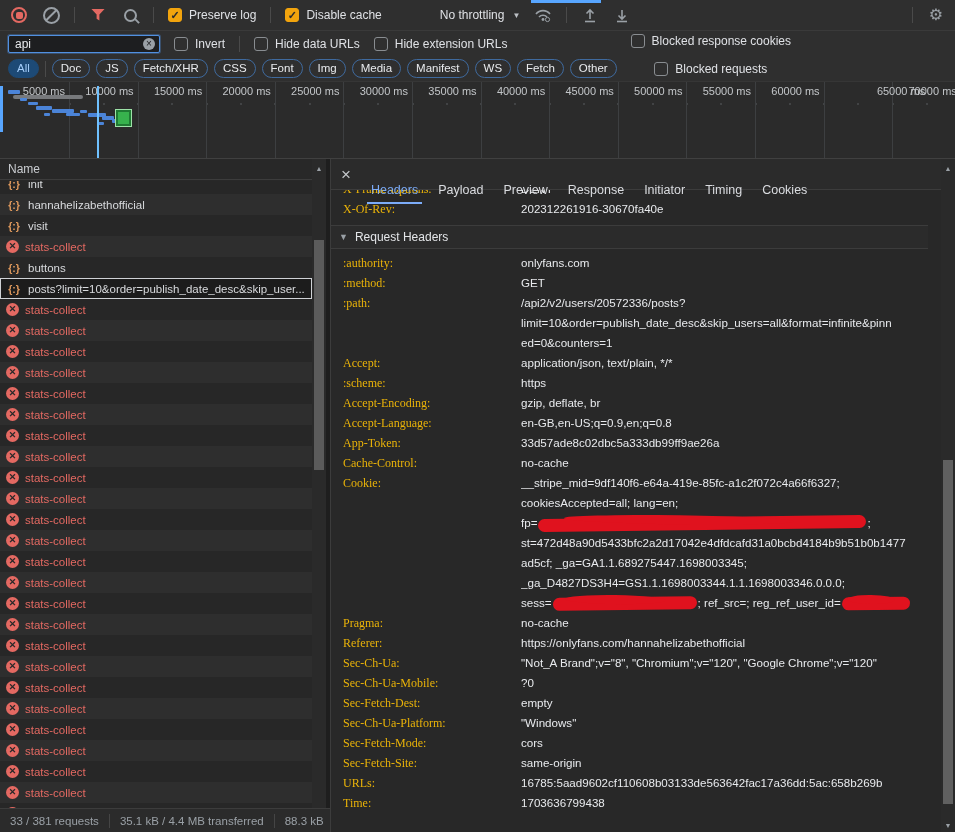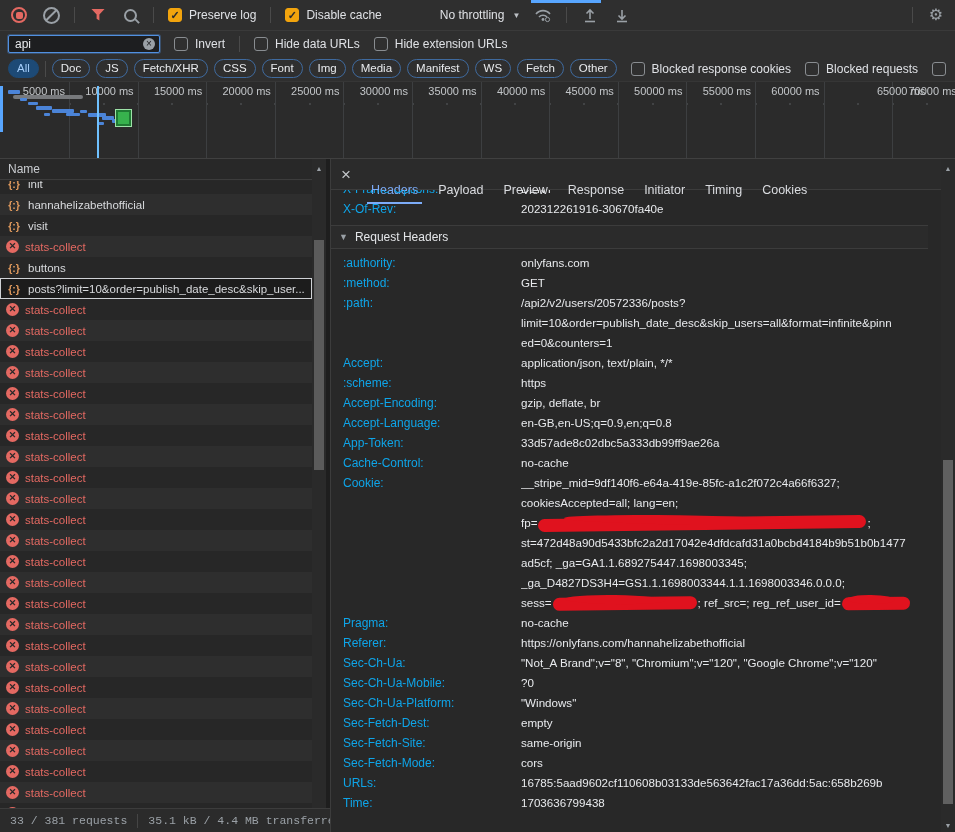--- a/index.html
+++ b/index.html
@@ -41,21 +41,21 @@
               font-family:"Liberation Sans",sans-serif;min-width:0;}
   .clr-x{width:12px;height:12px;border-radius:50%;background:#9aa0a6;color:#1d1e20;font-size:10px;line-height:12px;
          text-align:center;cursor:pointer;flex:0 0 12px;}
 
   
   #pillsrow{left:0;top:56px;width:955px;height:26px;background:#2f2f2f;border-bottom:1px solid #363636;
             display:flex;align-items:center;padding:0 8px;gap:6px;box-sizing:border-box;}
   .pill{border:1px solid #3f6a9e;border-radius:10px;background:transparent;color:#e8eaed;font-size:11.5px;
         font-family:"Liberation Sans",sans-serif;padding:2px 8px;line-height:13px;cursor:pointer;flex:0 0 auto;}
   .pill.active{background:#1d4a76;border-color:#1d4a76;color:#a4cdfa;}
-  #pill-cbs{display:flex;align-items:center;gap:14px;margin-left:8px;}
+  #pill-cbs{display:flex;align-items:center;gap:14px;margin-left:8px;flex-direction:column;}
 
   
   #overview{left:0;top:82px;width:955px;height:76px;background:#2b2b2b;border-bottom:1px solid #404040;overflow:hidden;}
   .gridline{position:absolute;top:0;width:1px;height:76px;background:#3d3f41;}
   .ticklabel{position:absolute;top:3px;width:86px;text-align:right;font-size:11px;color:#c3c6c9;}
   #dotsrow{position:absolute;left:0;top:21px;width:955px;height:2px;opacity:.55;
            background:repeating-linear-gradient(90deg,#54575a 0 2px,transparent 2px 34.3px);}
   .mark{position:absolute;}
   .mark.blue{background:#4b84d8;border-radius:1px;}
   .mark.gray{background:#77797c;border-radius:2px;}
@@ -79,35 +79,35 @@
               font-size:9px;font-weight:bold;line-height:13px;text-align:center;}
 
   
   #lscroll{left:312px;top:159px;width:14px;height:649px;background:#2a2a2a;}
   #lscroll .sarrow{position:absolute;left:0;width:14px;text-align:center;font-size:7px;color:#9aa0a6;cursor:pointer;}
   #lthumb{position:absolute;left:2px;top:81px;width:10px;height:230px;background:#5b5b5b;cursor:pointer;}
   #split{left:326px;top:159px;width:4px;height:673px;background:#1e1e1e;}
 
   
   #statusbar{left:0;top:808px;width:330px;height:24px;background:#2b2b2b;border-top:1px solid #3c3c3c;
-             display:flex;align-items:center;gap:10px;padding:0 10px;box-sizing:border-box;color:#9aa0a6;font-size:11.5px;white-space:nowrap;font-family:Liberation Mono, monospace;}
+             display:flex;align-items:center;gap:10px;padding:0 10px;box-sizing:border-box;color:#9aa0a6;font-size:11.5px;white-space:nowrap;}
   #statusbar .vsep{height:14px;background:#454545;}
 
   
   #rpanel{left:330px;top:159px;width:611px;height:673px;background:#282828;border-left:1px solid #3c3c3c;overflow:hidden;}
   #tabbar{position:absolute;left:0;top:0;width:611px;height:31px;border-bottom:1px solid #3c3c3c;background:#2b2b2b;
           display:flex;align-items:center;padding-left:10px;box-sizing:border-box;gap:2px;}
   .close-x{color:#c4c7ca;font-size:17px;line-height:1;margin-right:8px;cursor:pointer;}
   .tab{position:relative;padding:7px 10px;font-size:12.5px;color:#dadce0;cursor:pointer;white-space:nowrap;margin-top:32px;}
   .tab.active{color:#7cacf8;}
   .tab.active::after{content:'';position:absolute;left:6px;right:6px;bottom:0;height:2px;background:#7cacf8;}
   #detail{position:absolute;left:0;top:31px;width:597px;height:642px;overflow:hidden;}
   .hrow{display:flex;line-height:20px;}
   .hrow.partial{margin-top:-11px;}
-  .hname{flex:0 0 190px;padding-left:12px;color:#0ea5e9;box-sizing:border-box;white-space:nowrap;}
+  .hname{flex:0 0 190px;padding-left:12px;color:#eab308;box-sizing:border-box;white-space:nowrap;font-family:Liberation Serif, serif;}
   .hval{flex:1;color:#e8eaed;font-size:11.6px;padding-right:6px;min-width:0;}
   .vline{white-space:nowrap;overflow:hidden;height:20px;}
   .redact{display:inline-block;height:13px;background:#e0121e;border-radius:8px;vertical-align:middle;
           position:relative;transform:rotate(-.7deg);margin:0 1px;}
   .redact::after{content:'';position:absolute;left:8%;top:-2px;width:70%;height:9px;background:#e0121e;
           border-radius:50%;transform:rotate(1.5deg);}
   .section-row{height:22px;border-top:1px solid #3c3c3c;border-bottom:1px solid #3c3c3c;background:#2b2b2b;
           display:flex;align-items:center;gap:7px;padding-left:8px;margin:6px 0 4px 0;}
   .disclose{color:#9aa0a6;font-size:9px;}
   .section-title{color:#e3e5e8;font-size:12px;}
@@ -549,41 +549,41 @@
             <div class="vline">"Not_A Brand";v="8", "Chromium";v="120", "Google Chrome";v="120"</div>
           </span>
   </div>
         <div class="hrow">
     <span class="hname">Sec-Ch-Ua-Mobile:</span>
     <span class="hval">
             <div class="vline">?0</div>
           </span>
   </div>
         <div class="hrow">
+    <span class="hname">Sec-Fetch-Dest:</span>
+    <span class="hval">
+            <div class="vline">empty</div>
+          </span>
+  </div>
+        <div class="hrow">
     <span class="hname">Sec-Ch-Ua-Platform:</span>
     <span class="hval">
             <div class="vline">"Windows"</div>
           </span>
   </div>
         <div class="hrow">
-    <span class="hname">Sec-Fetch-Dest:</span>
-    <span class="hval">
-            <div class="vline">empty</div>
+    <span class="hname">Sec-Fetch-Mode:</span>
+    <span class="hval">
+            <div class="vline">cors</div>
           </span>
   </div>
         <div class="hrow">
     <span class="hname">Sec-Fetch-Site:</span>
     <span class="hval">
             <div class="vline">same-origin</div>
-          </span>
-  </div>
-        <div class="hrow">
-    <span class="hname">Sec-Fetch-Mode:</span>
-    <span class="hval">
-            <div class="vline">cors</div>
           </span>
   </div>
         <div class="hrow">
     <span class="hname">URLs:</span>
     <span class="hval">
             <div class="vline">16785:5aad9602cf110608b03133de563642fac17a36dd:5ac:658b269b</div>
           </span>
   </div>
         <div class="hrow">
     <span class="hname">Time:</span>

